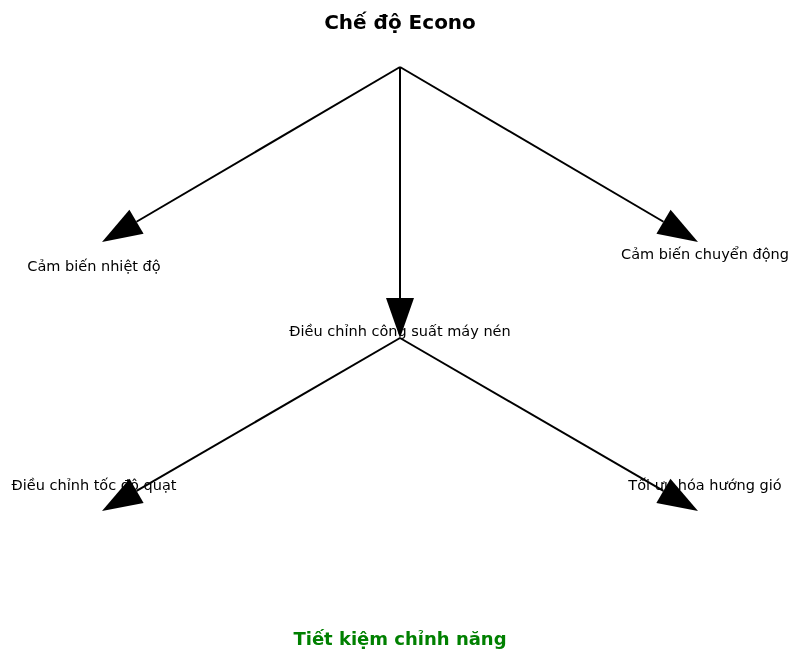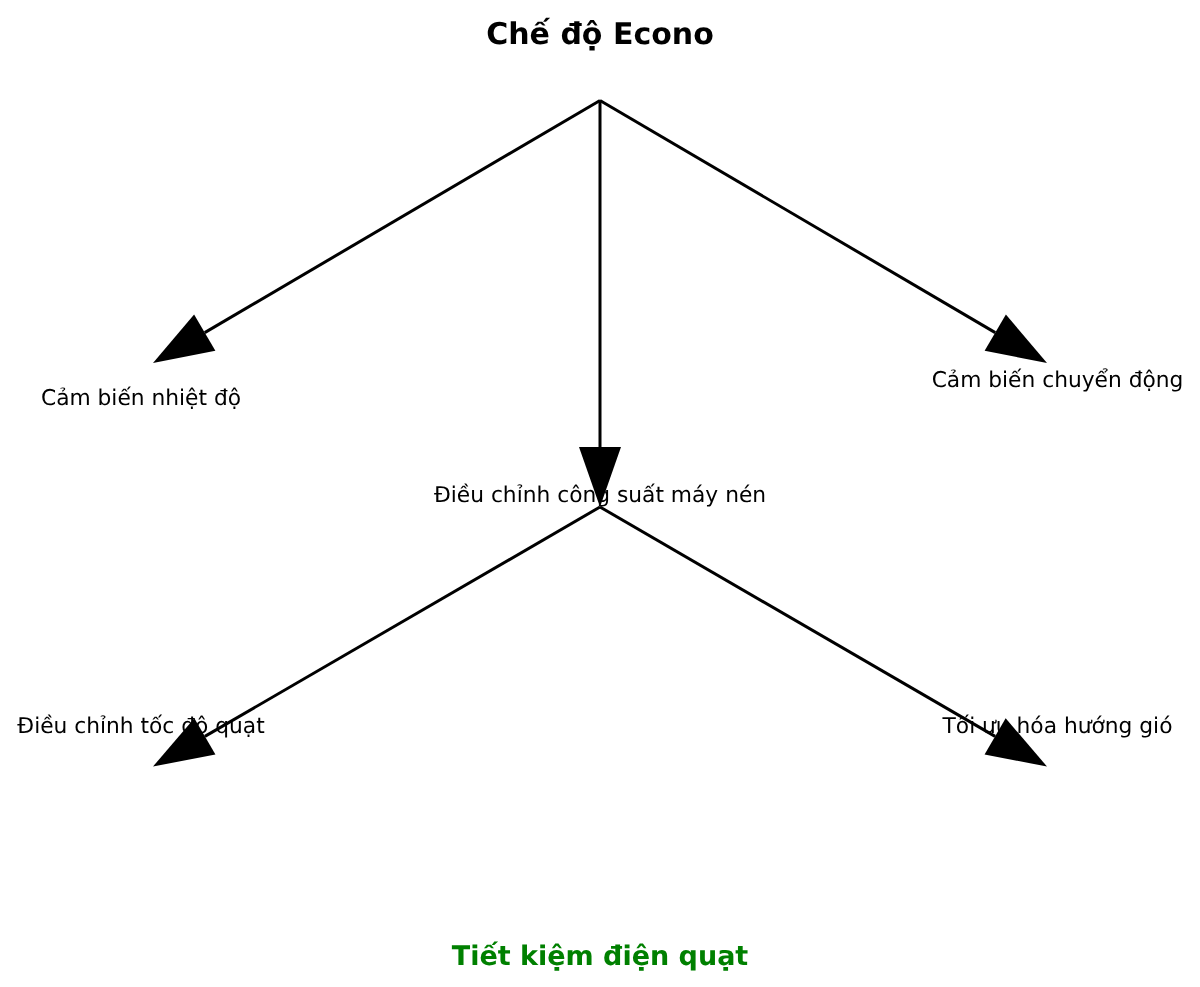--- a/index.html
+++ b/index.html
@@ -32,14 +32,14 @@
       <line x1="400" y1="67" x2="400" y2="298" stroke="#000000" stroke-width="2"></line>
       <polygon points="400,338 386,298 414,298" fill="#000000"></polygon>
       <line x1="400" y1="67" x2="663.5077633230742" y2="221.74449188435565" stroke="#000000" stroke-width="2"></line>
       <polygon points="698,242 656.4183354825986,233.8167747212797 670.5971911635497,209.6722090474316" fill="#000000"></polygon>
       <line x1="400" y1="338" x2="136.5931838375568" y2="490.91737985269356" stroke="#000000" stroke-width="2"></line>
       <polygon points="102,511 129.56426678599954,478.8097655095487 143.62210088911408,503.0249941958384" fill="#000000"></polygon>
       <line x1="400" y1="338" x2="663.4068161624432" y2="490.91737985269356" stroke="#000000" stroke-width="2"></line>
       <polygon points="698,511 656.3778991108859,503.0249941958384 670.4357332140005,478.8097655095487" fill="#000000"></polygon>
     </svg>
 
-  <div class="footer" style="color: rgb(0, 128, 0);">Tiết kiệm điện quạt</div>
+  <div class="footer" style="color: rgb(0, 128, 0);">Tiết kiệm chỉnh năng</div>
 </div>
 
 </body></html>

